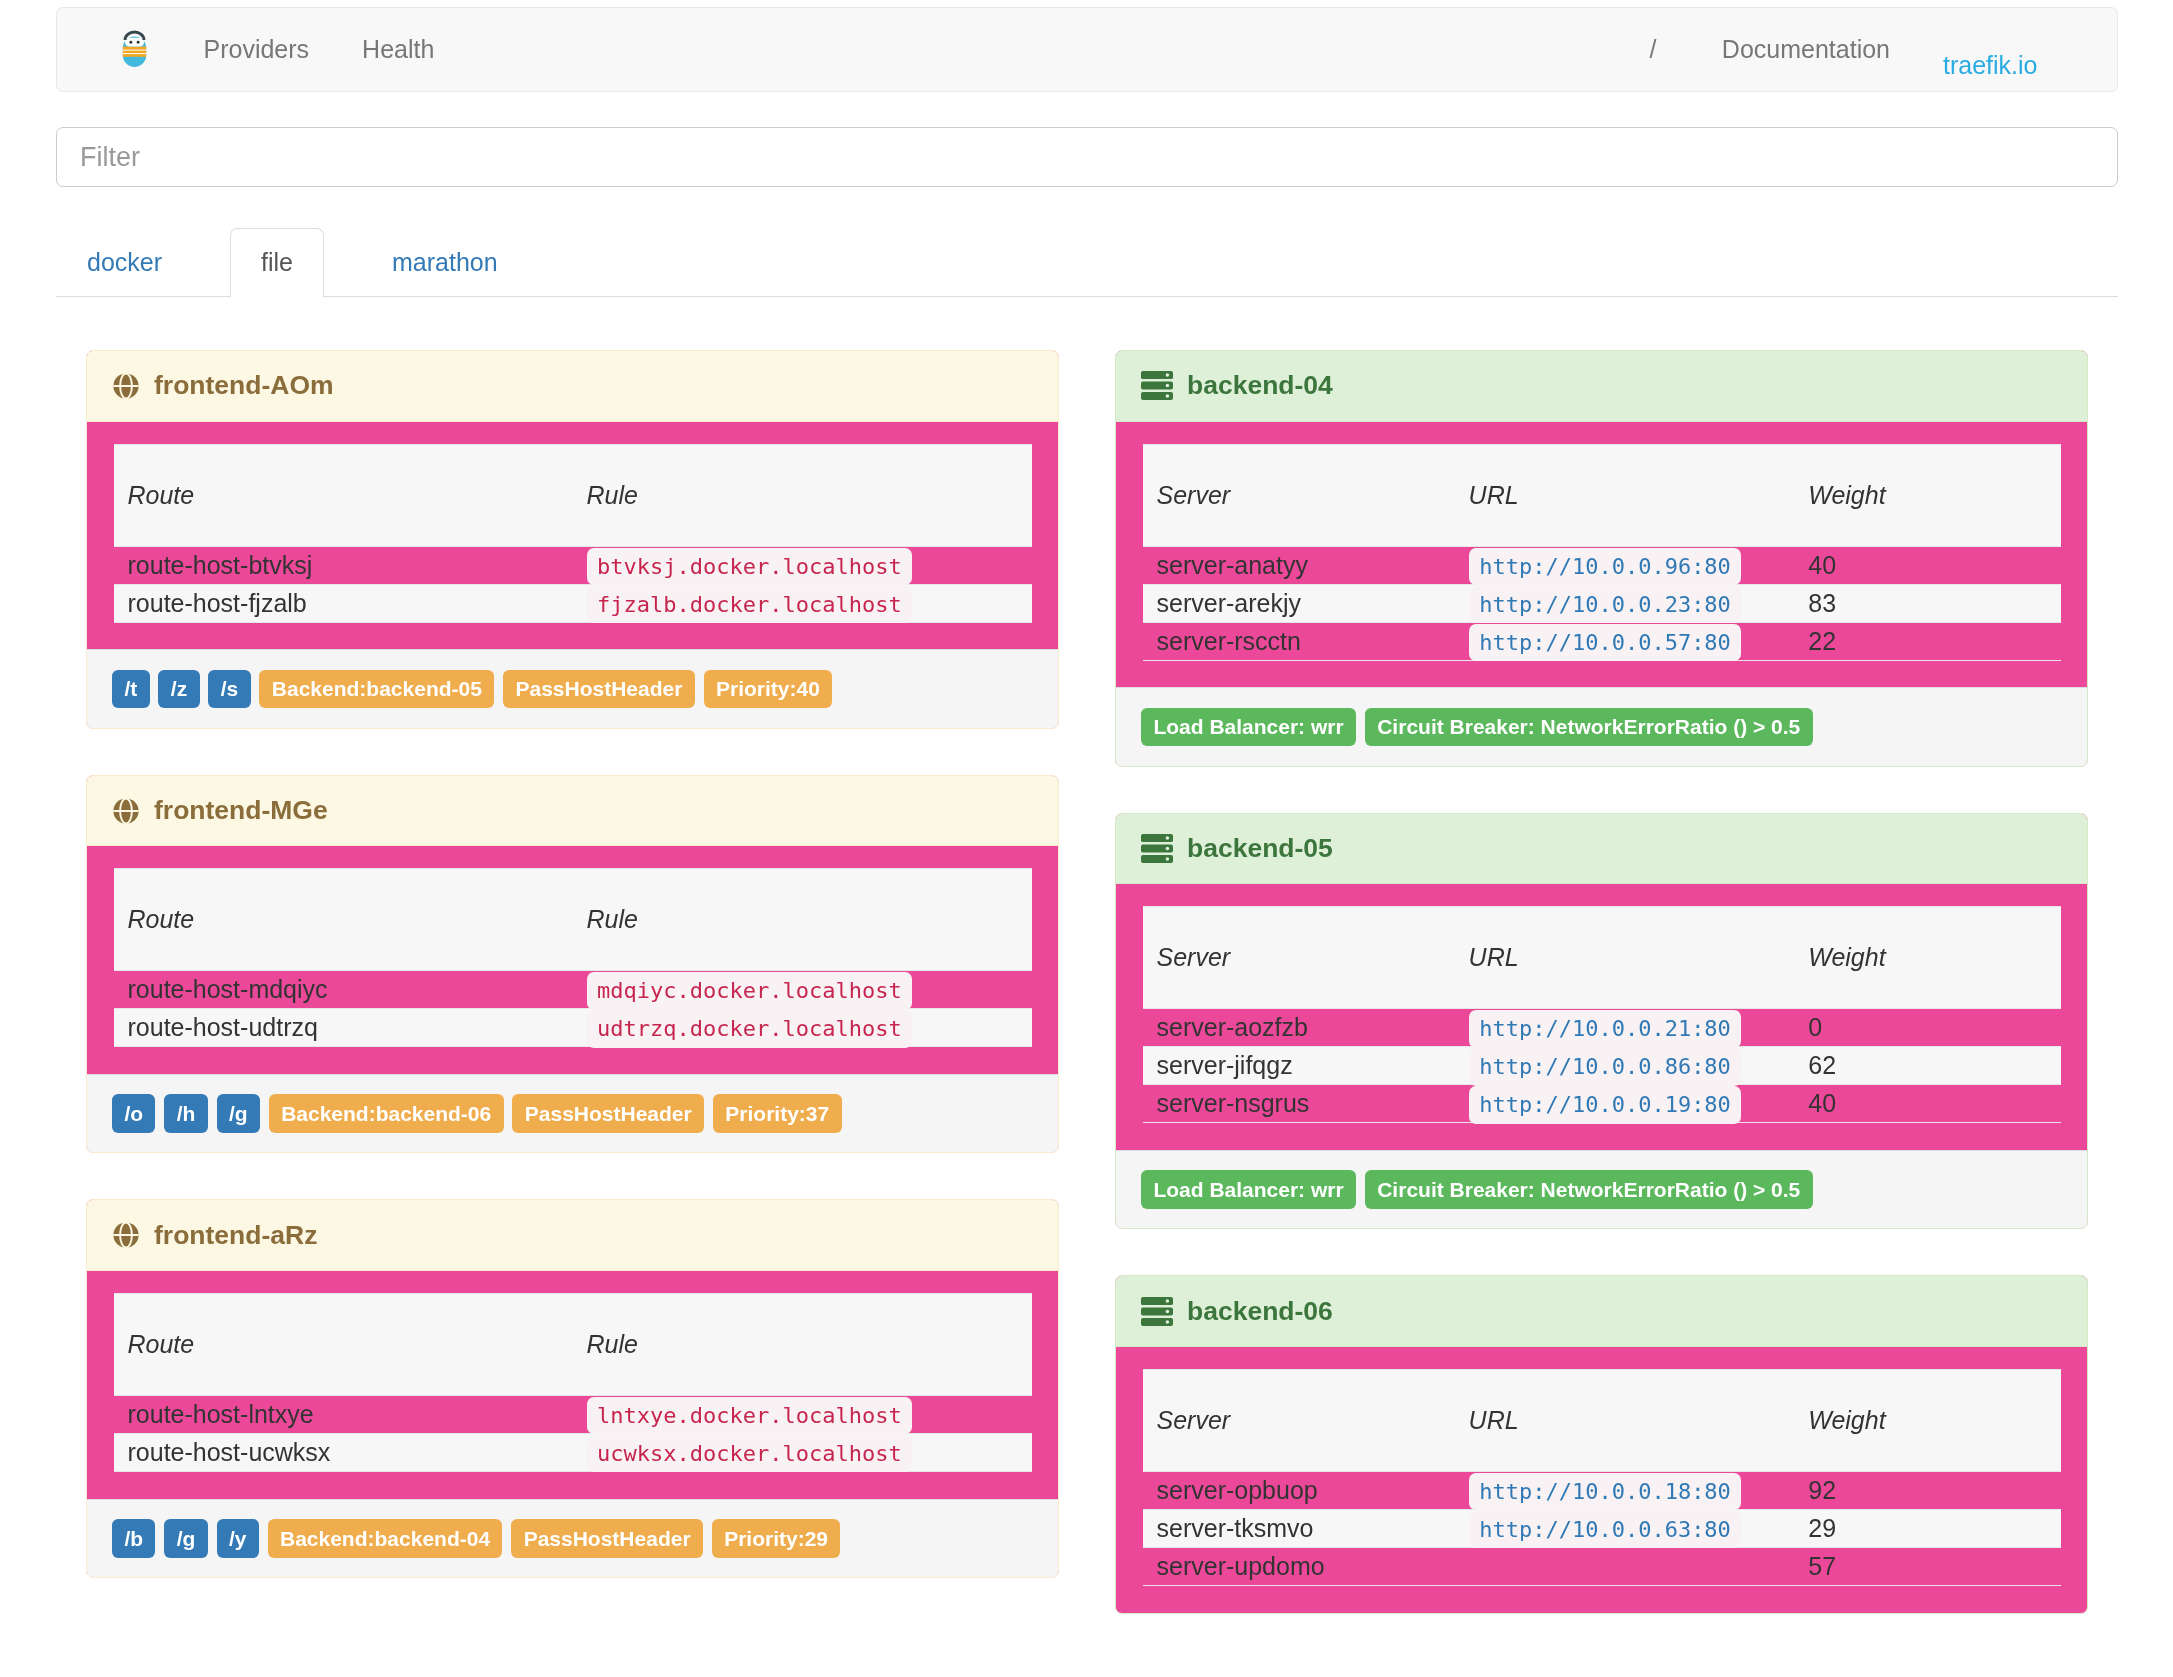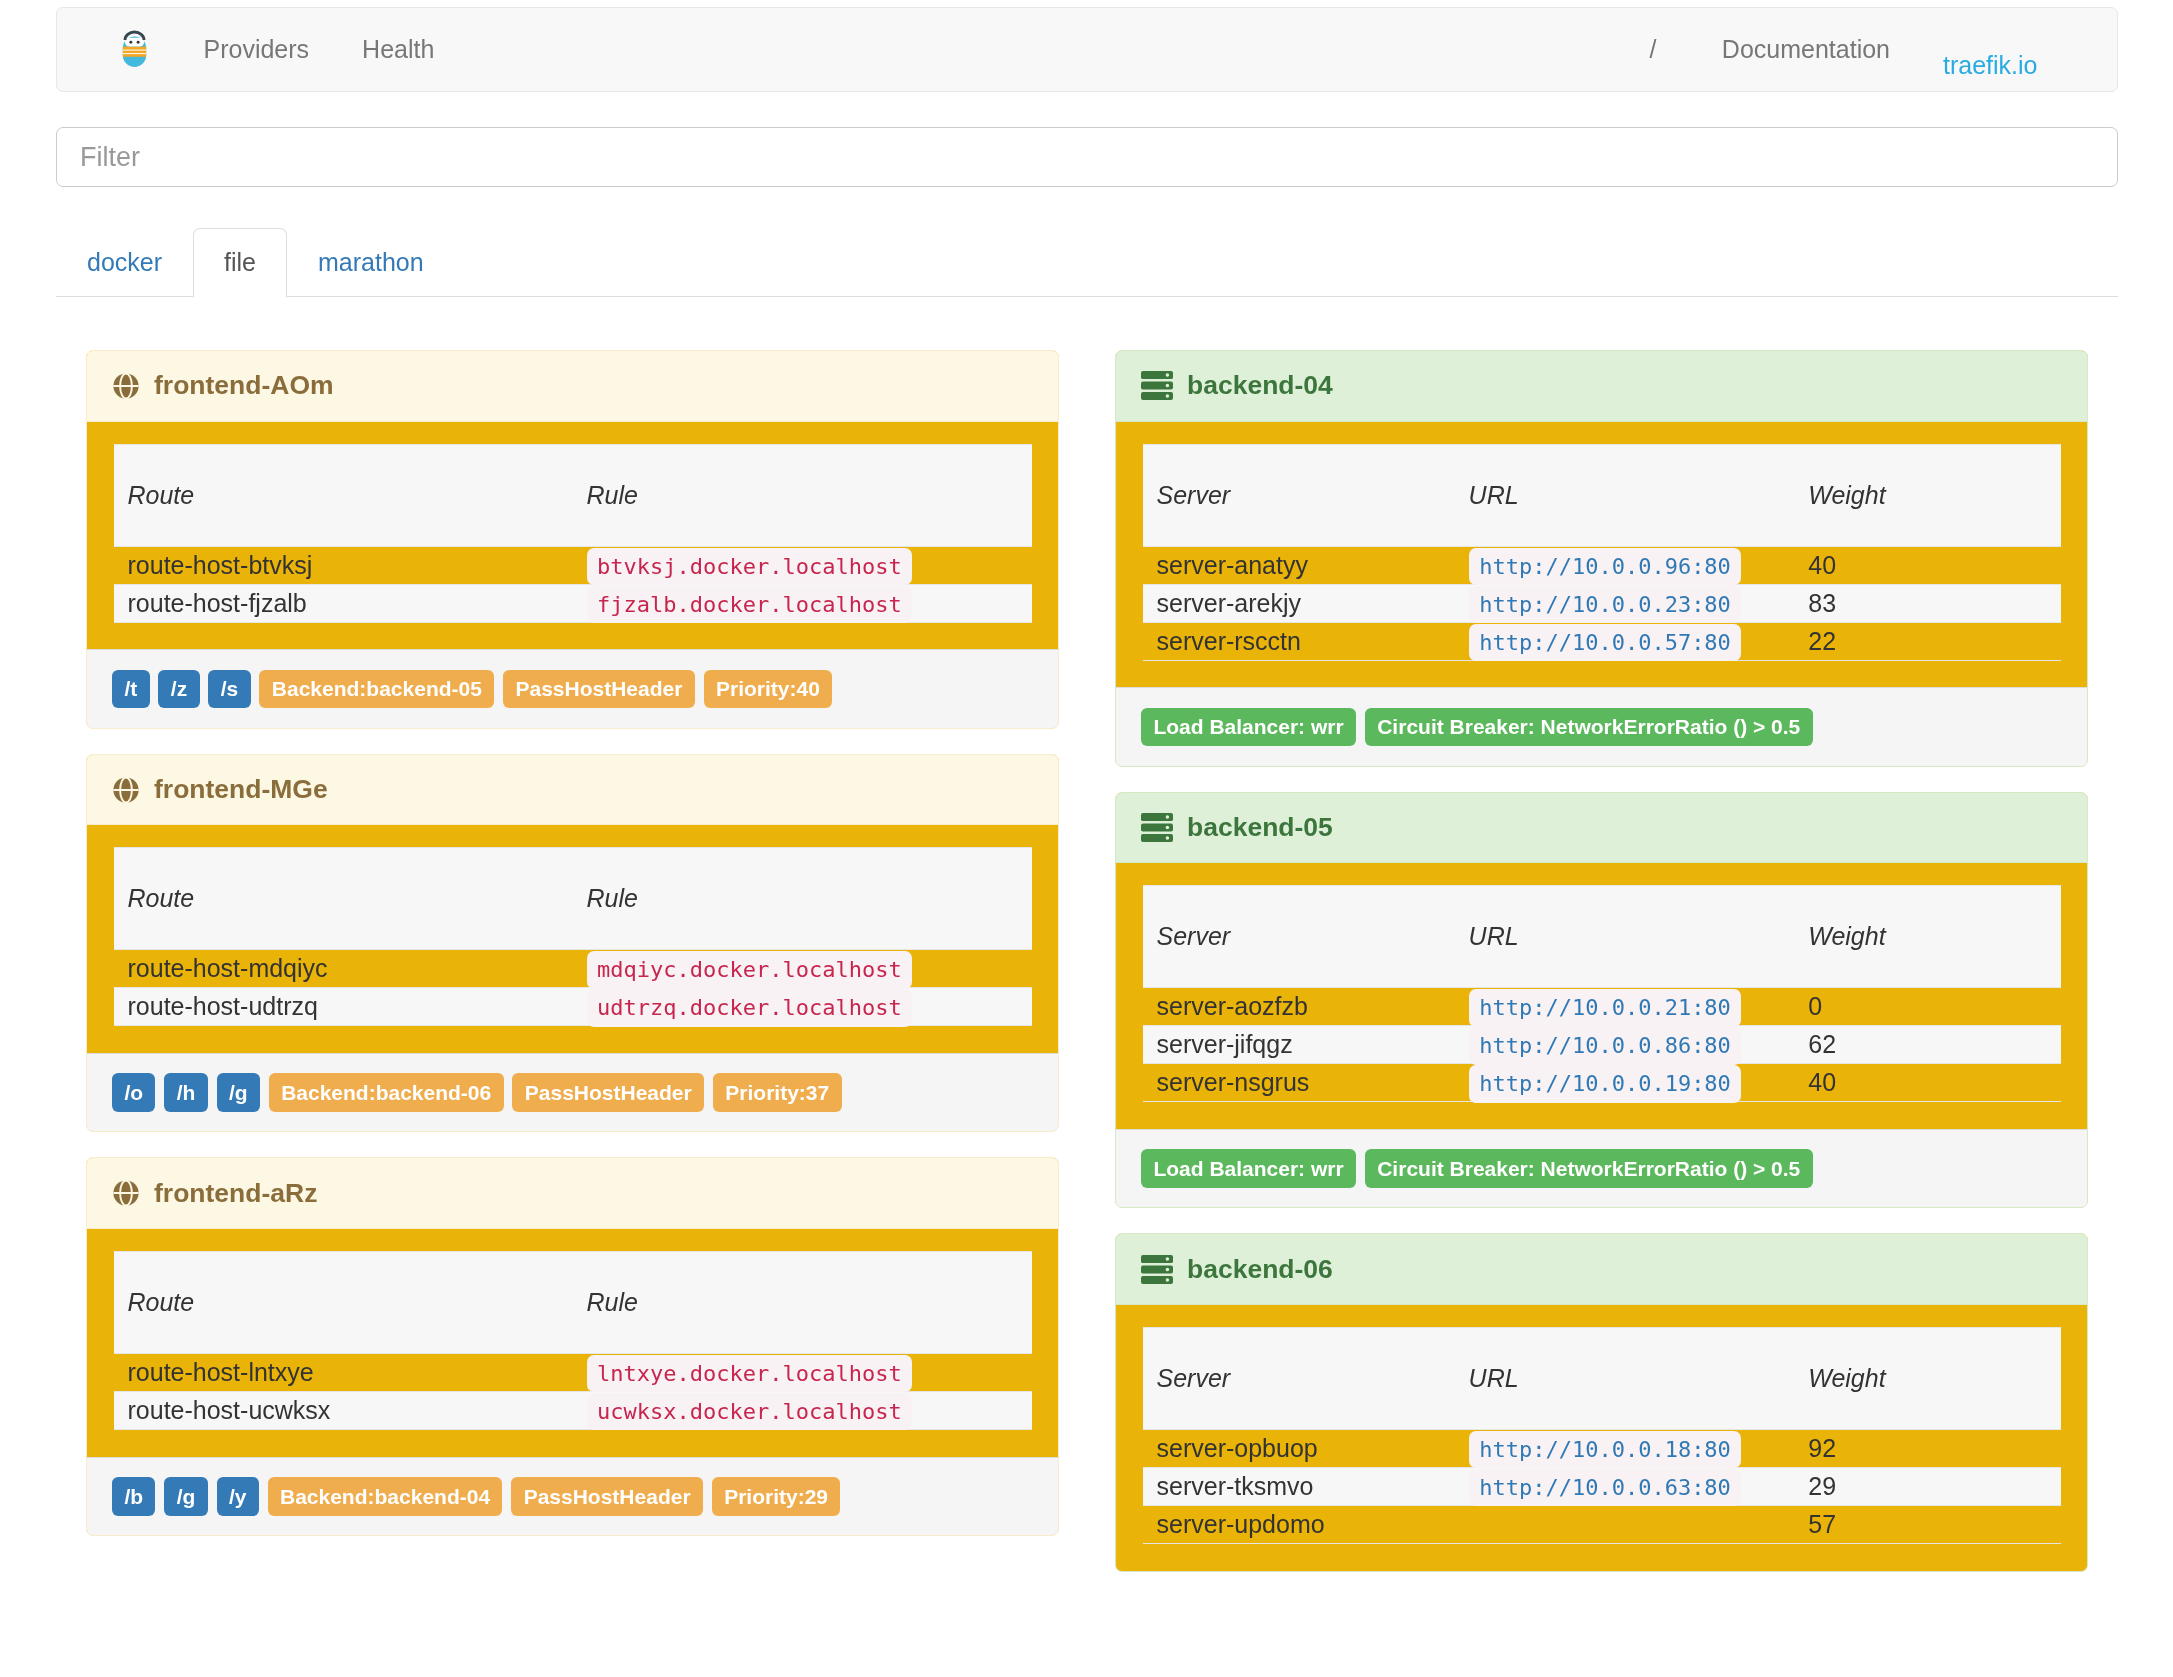--- a/index.html
+++ b/index.html
@@ -27,37 +27,37 @@
   
   .filter-input {
     margin-top:35px; width:100%; height:60px;
     border:1.8px solid #ccc; border-radius:7px;
     font-size:27px; padding:0 23px; color:#555; outline:none;
     font-family:"Liberation Sans", sans-serif;
   }
   .filter-input::placeholder { color:#999; }
 
   
-  .tabs { margin-top:41px; display:flex; border-bottom:1.8px solid #ddd; }
+  .tabs { margin-top:41px; display:flex; border-bottom:1.8px solid #ddd;gap:37px; }
   .tab {
     font-size:25px; color:#337ab7; padding:19.4px 30px; margin-bottom:-1.8px;
     border:1.8px solid transparent; border-radius:7px 7px 0 0; cursor:pointer;
   }
   .tab.active {
     color:#555; background:#fff; border-color:#ddd; border-bottom-color:#fff;
   }
 
   
   .row {
     display:grid; grid-template-columns:1fr 1fr; gap:56px;
     padding:53px 30px 0 30px;
   }
 
   
-  .panel { border-radius:7px; margin-bottom:25px; background:#eab308; }
+  .panel { border-radius:7px; margin-bottom:46px; background:#ec4899; }
   .panel.frontend { border:1.8px solid #faebcc; }
   .panel.backend  { border:1.8px solid #d6e9c6; }
   .panel-heading {
     padding:19.4px 25px; border-radius:5.3px 5.3px 0 0;
     font-size:26.5px; font-weight:bold;
     display:flex; align-items:center; gap:14px;
   }
   .frontend .panel-heading { background:#fcf8e3; color:#8a6d3b; border-bottom:1.8px solid #faebcc; }
   .backend  .panel-heading { background:#dff0d8; color:#3c763d; border-bottom:1.8px solid #d6e9c6; }
   .panel-body { padding:22px 26.5px 26.5px 26.5px; }

